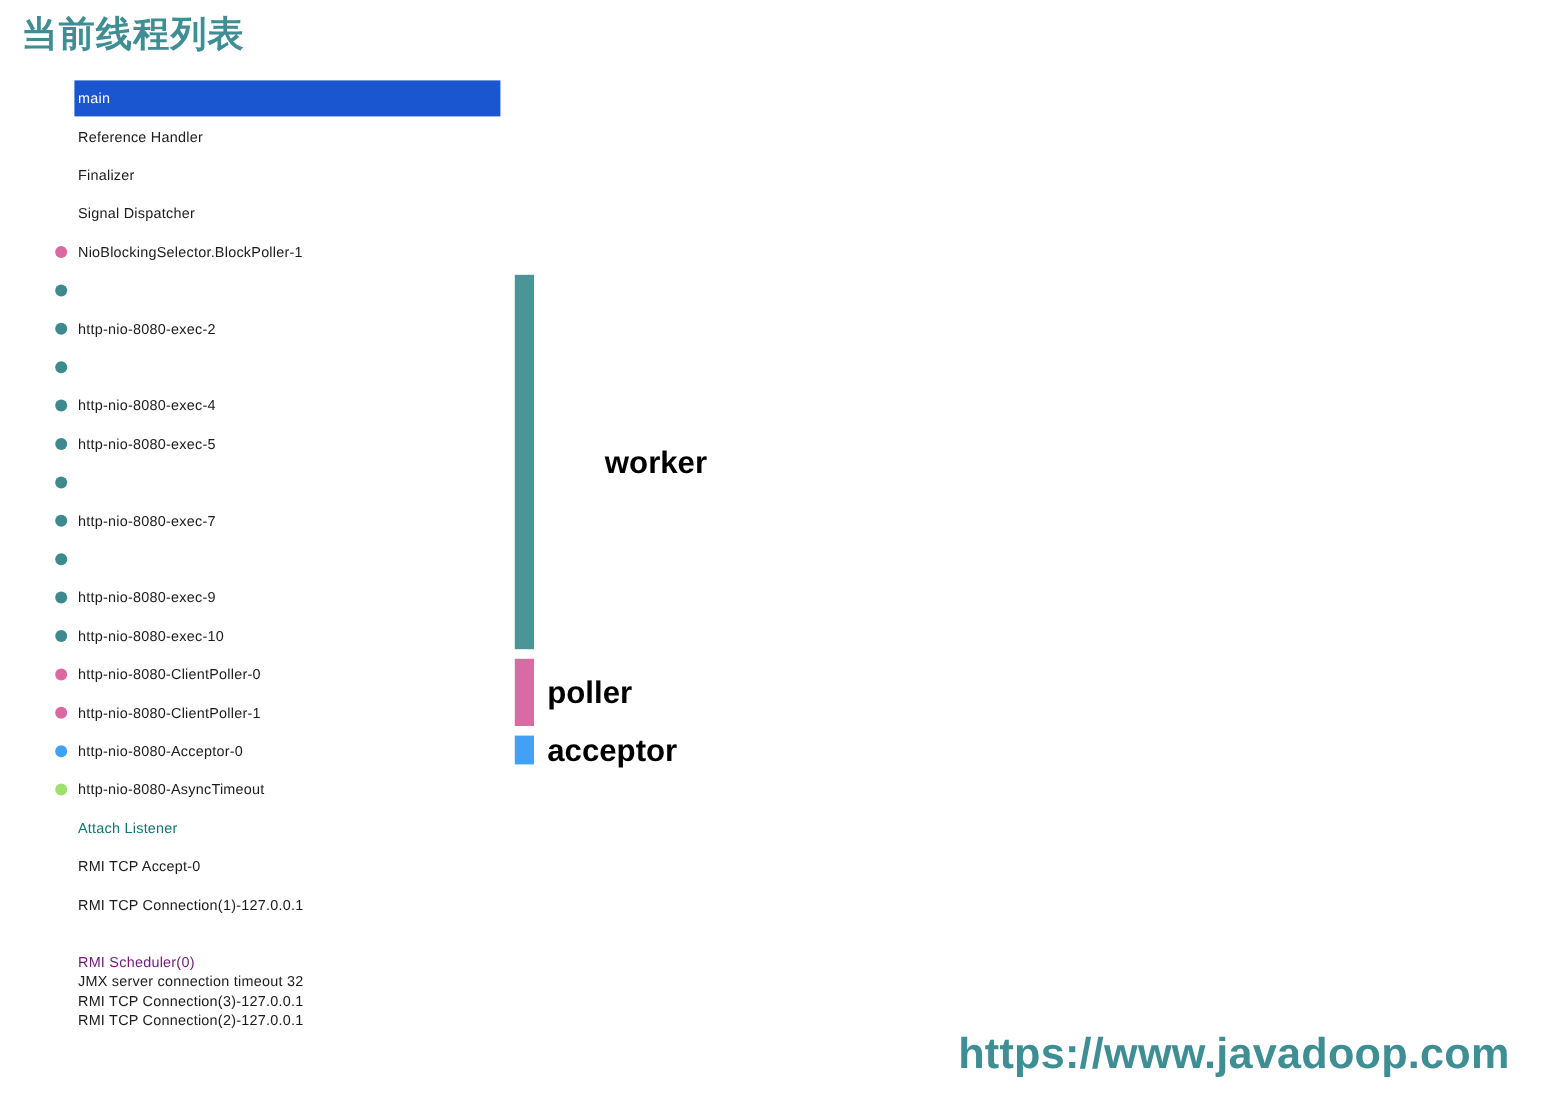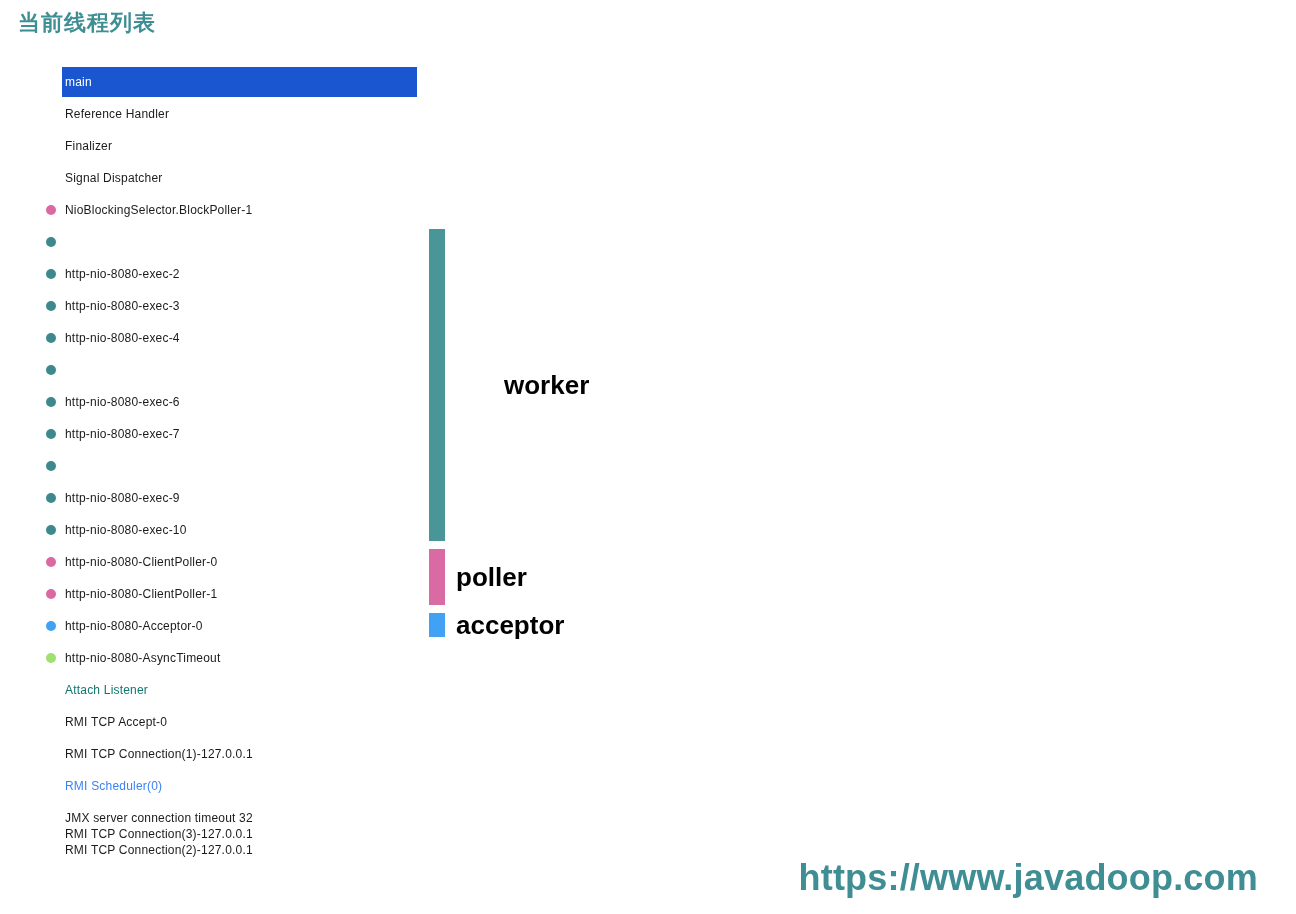--- a/index.html
+++ b/index.html
@@ -13,21 +13,21 @@
     width: 1296px;
     height: 914px;
     background: #ffffff;
     overflow: hidden;
   }
   #page-title {
     position: absolute;
     left: 18px;
     top: 8px;
     margin: 0;
-    font-size: 22px;
+    font-size: 30px;
     font-weight: bold;
     letter-spacing: 1px;
   }
   #thread-list {
     position: absolute;
     left: 0;
     top: 66px;
     width: 700px;
   }
   .row {
@@ -110,32 +110,31 @@
       </div>
       <div class="row" style="top: 160px;">
         <span class="dot" style="background: rgb(62, 137, 141);"></span>
       </div>
       <div class="row" style="top: 192px;">
         <span class="dot" style="background: rgb(62, 137, 141);"></span>
         <span class="row-label" style="color: rgb(27, 27, 27);">http-nio-8080-exec-2</span>
       </div>
       <div class="row" style="top: 224px;">
         <span class="dot" style="background: rgb(62, 137, 141);"></span>
-        <span class="row-label" style="color: rgb(27, 27, 27);">http-nio-8080-exec-3</span>
       </div>
       <div class="row" style="top: 256px;">
         <span class="dot" style="background: rgb(62, 137, 141);"></span>
         <span class="row-label" style="color: rgb(27, 27, 27);">http-nio-8080-exec-4</span>
       </div>
       <div class="row" style="top: 288px;">
         <span class="dot" style="background: rgb(62, 137, 141);"></span>
+        <span class="row-label" style="color: rgb(27, 27, 27);">http-nio-8080-exec-5</span>
       </div>
       <div class="row" style="top: 320px;">
         <span class="dot" style="background: rgb(62, 137, 141);"></span>
-        <span class="row-label" style="color: rgb(27, 27, 27);">http-nio-8080-exec-6</span>
       </div>
       <div class="row" style="top: 352px;">
         <span class="dot" style="background: rgb(62, 137, 141);"></span>
         <span class="row-label" style="color: rgb(27, 27, 27);">http-nio-8080-exec-7</span>
       </div>
       <div class="row" style="top: 384px;">
         <span class="dot" style="background: rgb(62, 137, 141);"></span>
       </div>
       <div class="row" style="top: 416px;">
         <span class="dot" style="background: rgb(62, 137, 141);"></span>
@@ -164,21 +163,21 @@
       <div class="row" style="top: 608px;">
         <span class="row-label" style="color: #0f766e;">Attach Listener</span>
       </div>
       <div class="row" style="top: 640px;">
         <span class="row-label" style="color: rgb(27, 27, 27);">RMI TCP Accept-0</span>
       </div>
       <div class="row" style="top: 672px;">
         <span class="row-label" style="color: rgb(27, 27, 27);">RMI TCP Connection(1)-127.0.0.1</span>
       </div>
       <div class="row" style="top: 704px;">
-        <span class="row-label" style="color: #3b82f6;">RMI Scheduler(0)</span>
+        <span class="row-label" style="color: #701a75; margin-top: 16px;">RMI Scheduler(0)</span>
       </div>
       <div class="row" style="top: 736px;">
         <span class="row-label" style="color: rgb(27, 27, 27);">JMX server connection timeout 32</span>
       </div>
       <div class="row" style="top: 768px;">
         <span class="row-label" style="color: rgb(27, 27, 27);">RMI TCP Connection(2)-127.0.0.1</span>
       </div>
       <div class="row" style="top: 752px;">
         <span class="row-label" style="color: rgb(27, 27, 27);">RMI TCP Connection(3)-127.0.0.1</span>
       </div>

